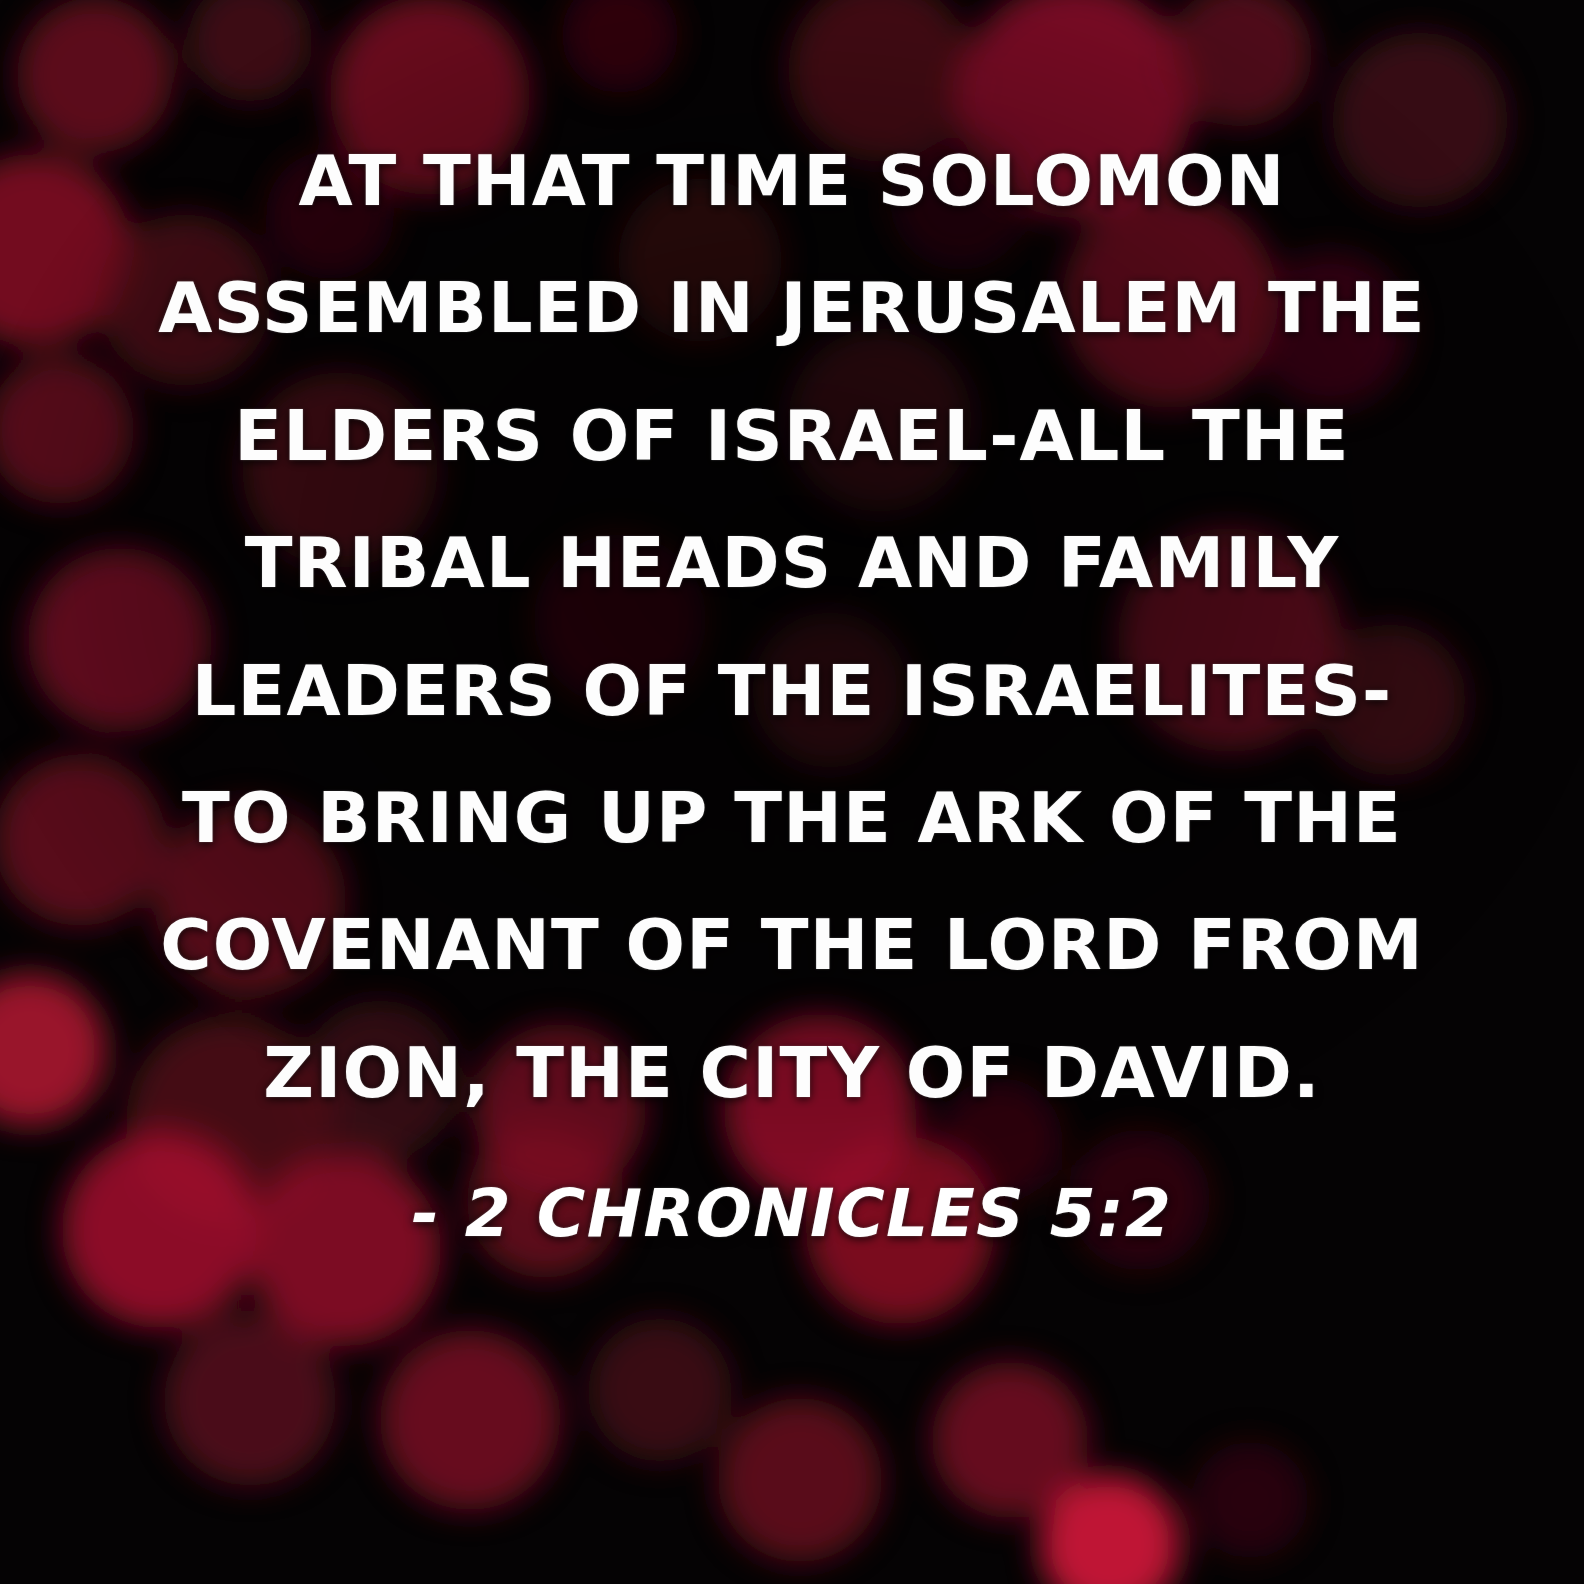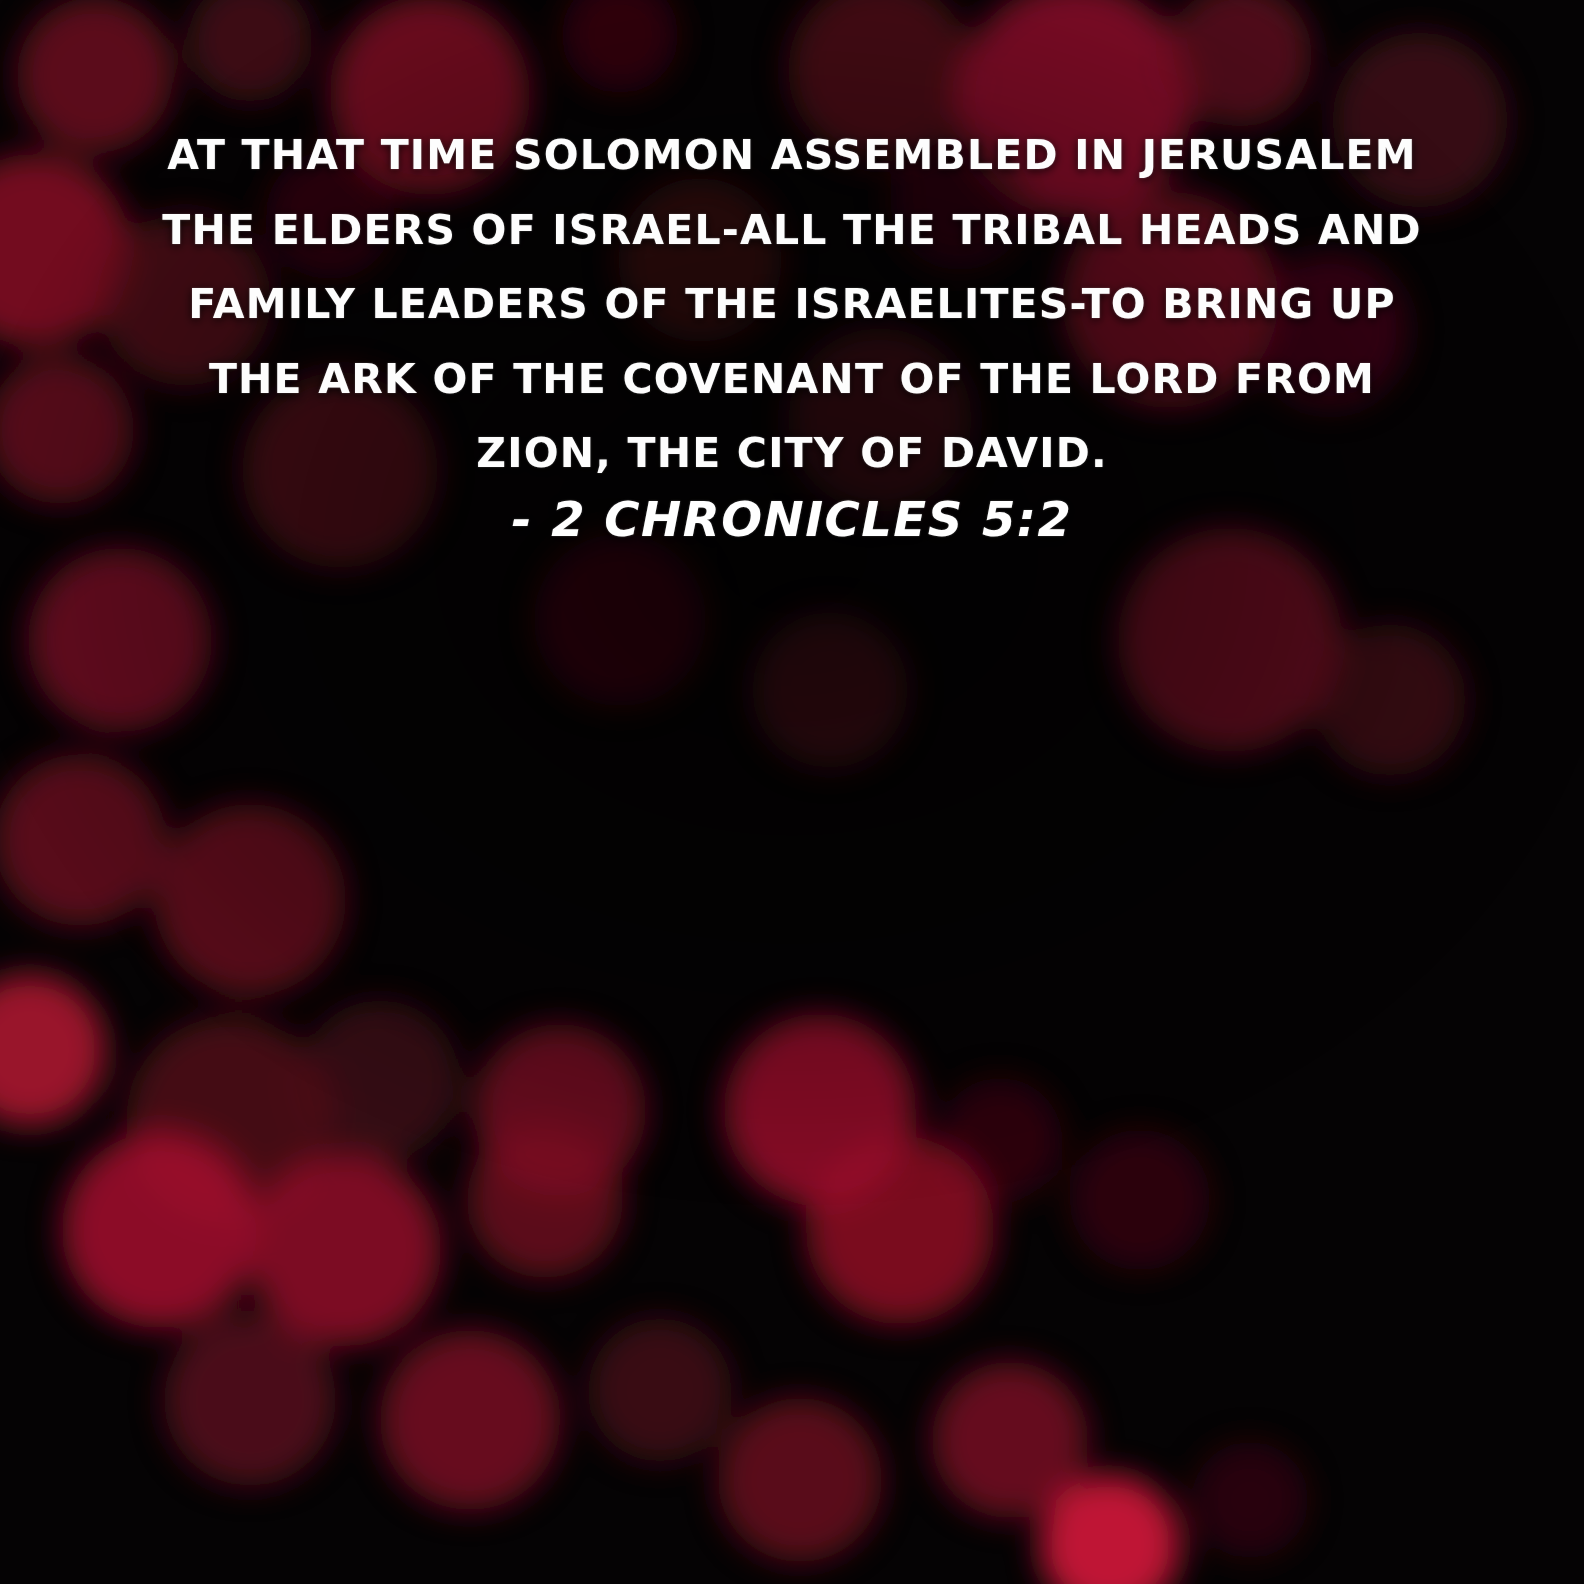--- a/index.html
+++ b/index.html
@@ -35,36 +35,37 @@
     z-index: 3;
     display: flex;
     flex-direction: column;
     align-items: center;
     padding: 118px 140px 0 140px;
     box-sizing: border-box;
   }
   .verse {
     font-family: "DejaVu Sans", sans-serif;
     font-weight: 700;
-    font-size: 41px;
+    font-size: 70px;
     line-height: 1.82;
     letter-spacing: 1.2px;
     text-transform: uppercase;
     color: #fdfdfd;
     text-align: center;
     max-width: 1290px;
     text-shadow:
       0 0 2px rgba(255,255,255,0.28),
       0 2px 10px rgba(0,0,0,0.85);
   }
   .reference {
+    margin-top: 38px;
     font-family: "DejaVu Sans", sans-serif;
     font-weight: 700;
     font-style: italic;
-    font-size: 48px;
+    font-size: 66px;
     letter-spacing: 1.5px;
     text-transform: uppercase;
     color: #ffffff;
     text-align: center;
     text-shadow:
       0 0 2px rgba(255,255,255,0.3),
       0 2px 10px rgba(0,0,0,0.85);
   }
 </style>
 </head>

